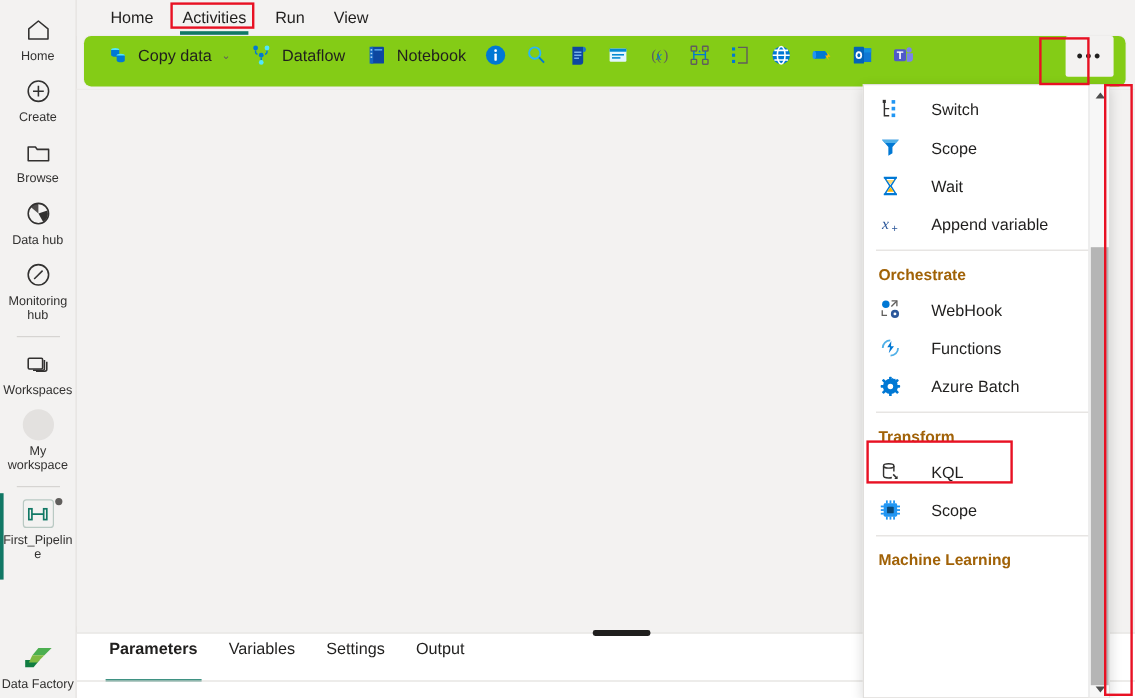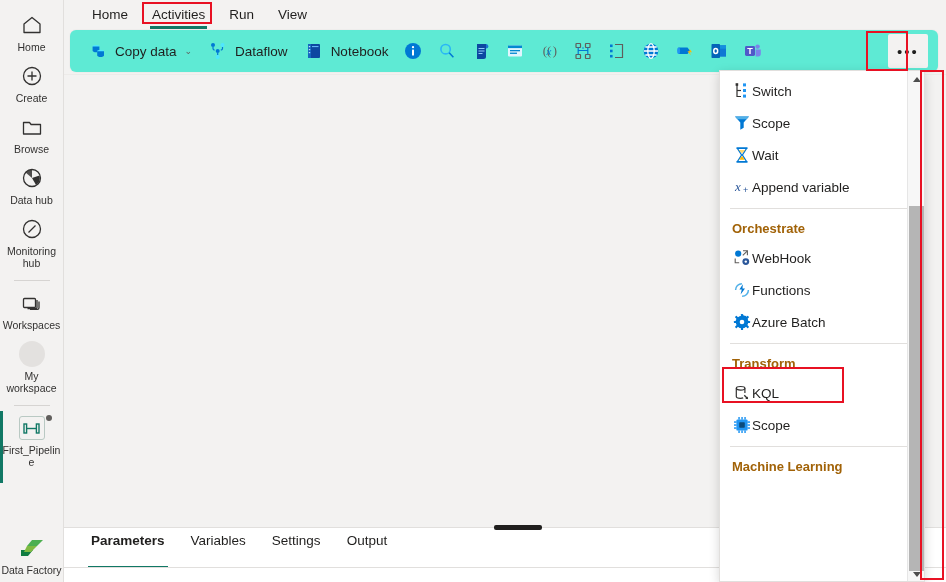--- a/index.html
+++ b/index.html
@@ -89,23 +89,23 @@
   }
   .hl-box {
     position: absolute; border: 2px solid #e81123;
     pointer-events: none; z-index: 40;
   }
 
   
   .toolbar {
     position: absolute; left: 70px; top: 30px;
     width: 868px; height: 42px;
-    background: #5eead4;
+    background: #84cc16;
     border-radius: 6px;
-    display: flex; align-items: center;
+    display: flex; 
     padding-left: 10px;
     box-shadow: 0 0 0 1px rgba(0,0,0,0.02);
   }
   .tb-item {
     display: flex; align-items: center; gap: 7px;
     height: 32px; padding: 0 8px;
     border-radius: 4px; cursor: pointer;
     font-size: 13.5px; color: #201f1e;
     white-space: nowrap;
   }
@@ -165,21 +165,21 @@
     position: absolute; left: 719px; top: 70px;
     width: 206px; height: 512px;
     background: #ffffff;
     border: 1px solid #e1dfdd;
     box-shadow: 0 3px 10px rgba(0,0,0,0.16);
     overflow: hidden;
     z-index: 30;
   }
   .menu-inner { padding: 4px 0 0 0; }
   .mi {
-    display: flex; align-items: center; gap: 0;
+    display: flex; align-items: center; gap: 24px;
     height: 32px; padding: 0 8px 0 12px;
     cursor: pointer; position: relative;
   }
   .mi-ico { width: 20px; height: 20px; flex: 0 0 20px; display: flex; align-items: center; justify-content: center; }
   .mi-lbl { font-size: 13.5px; color: #201f1e; white-space: nowrap; }
   .mhead {
     font-size: 13px; font-weight: bold; color: #a16207;
     padding: 9px 12px 6px 12px;
   }
   .mdiv { height: 1px; background: #e1dfdd; margin: 5px 10px 3px 10px; }

